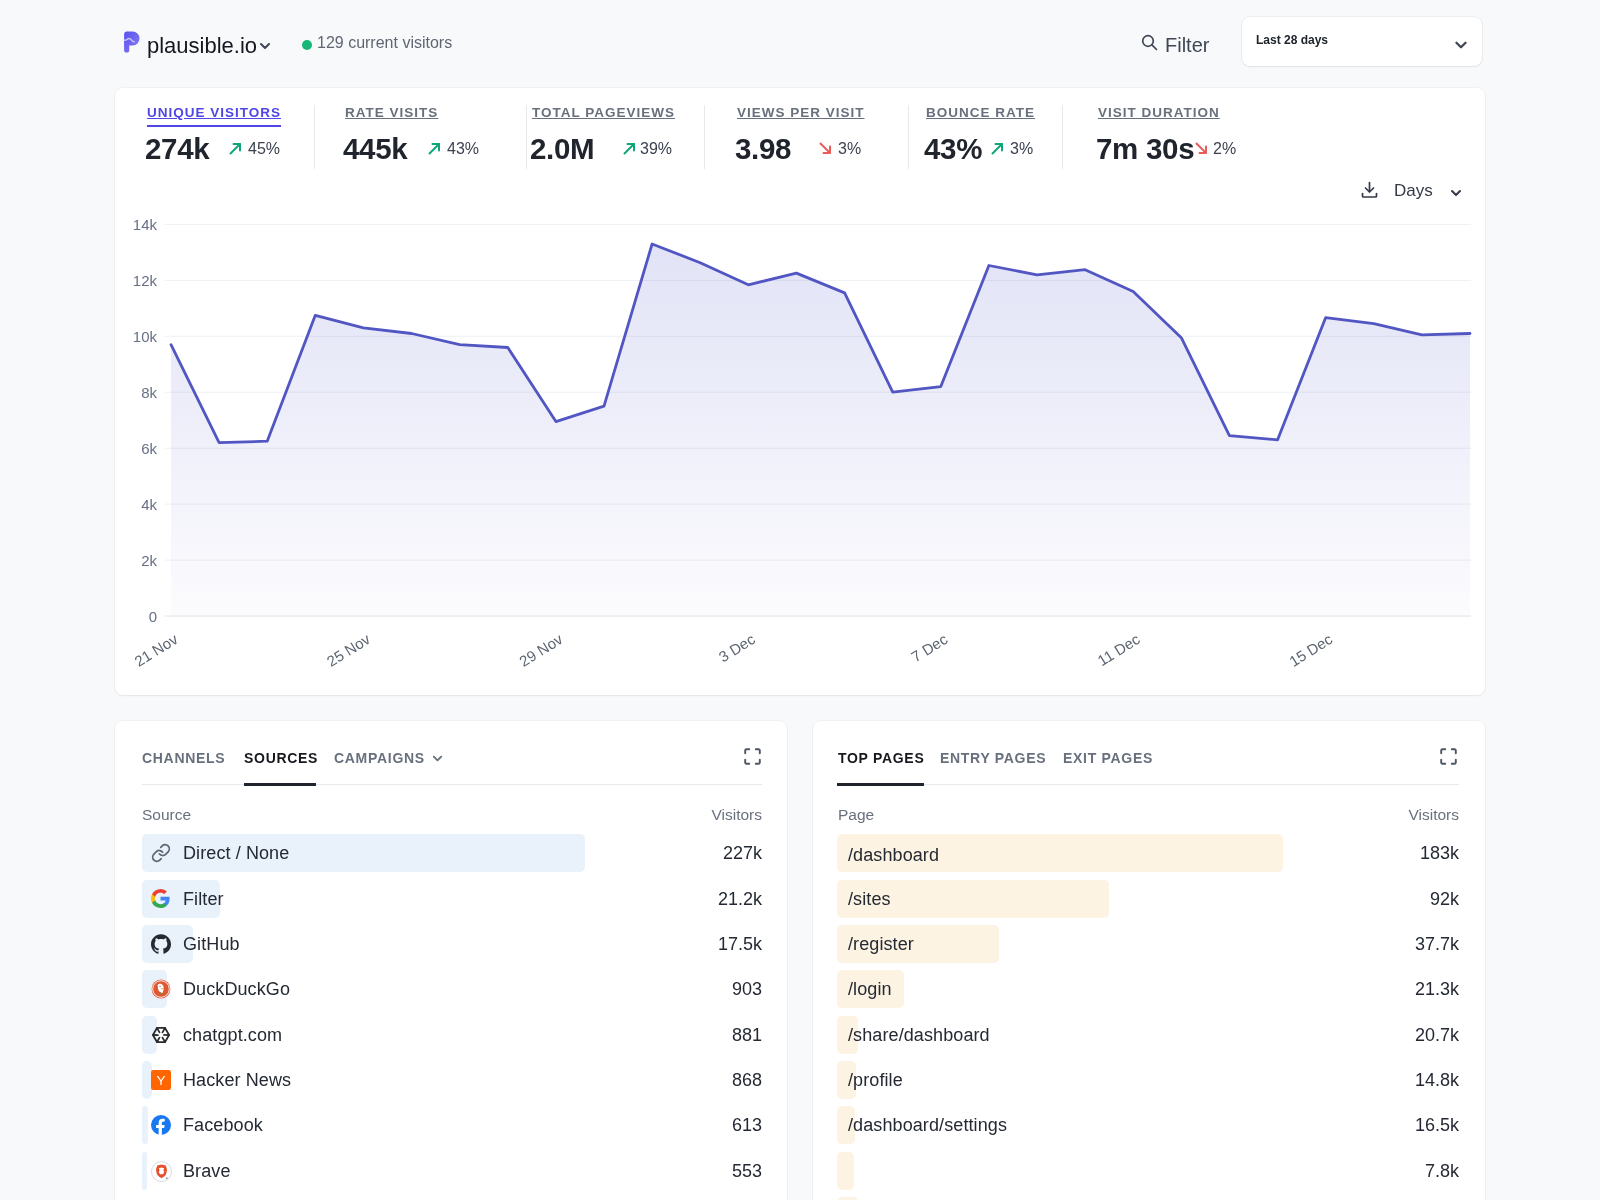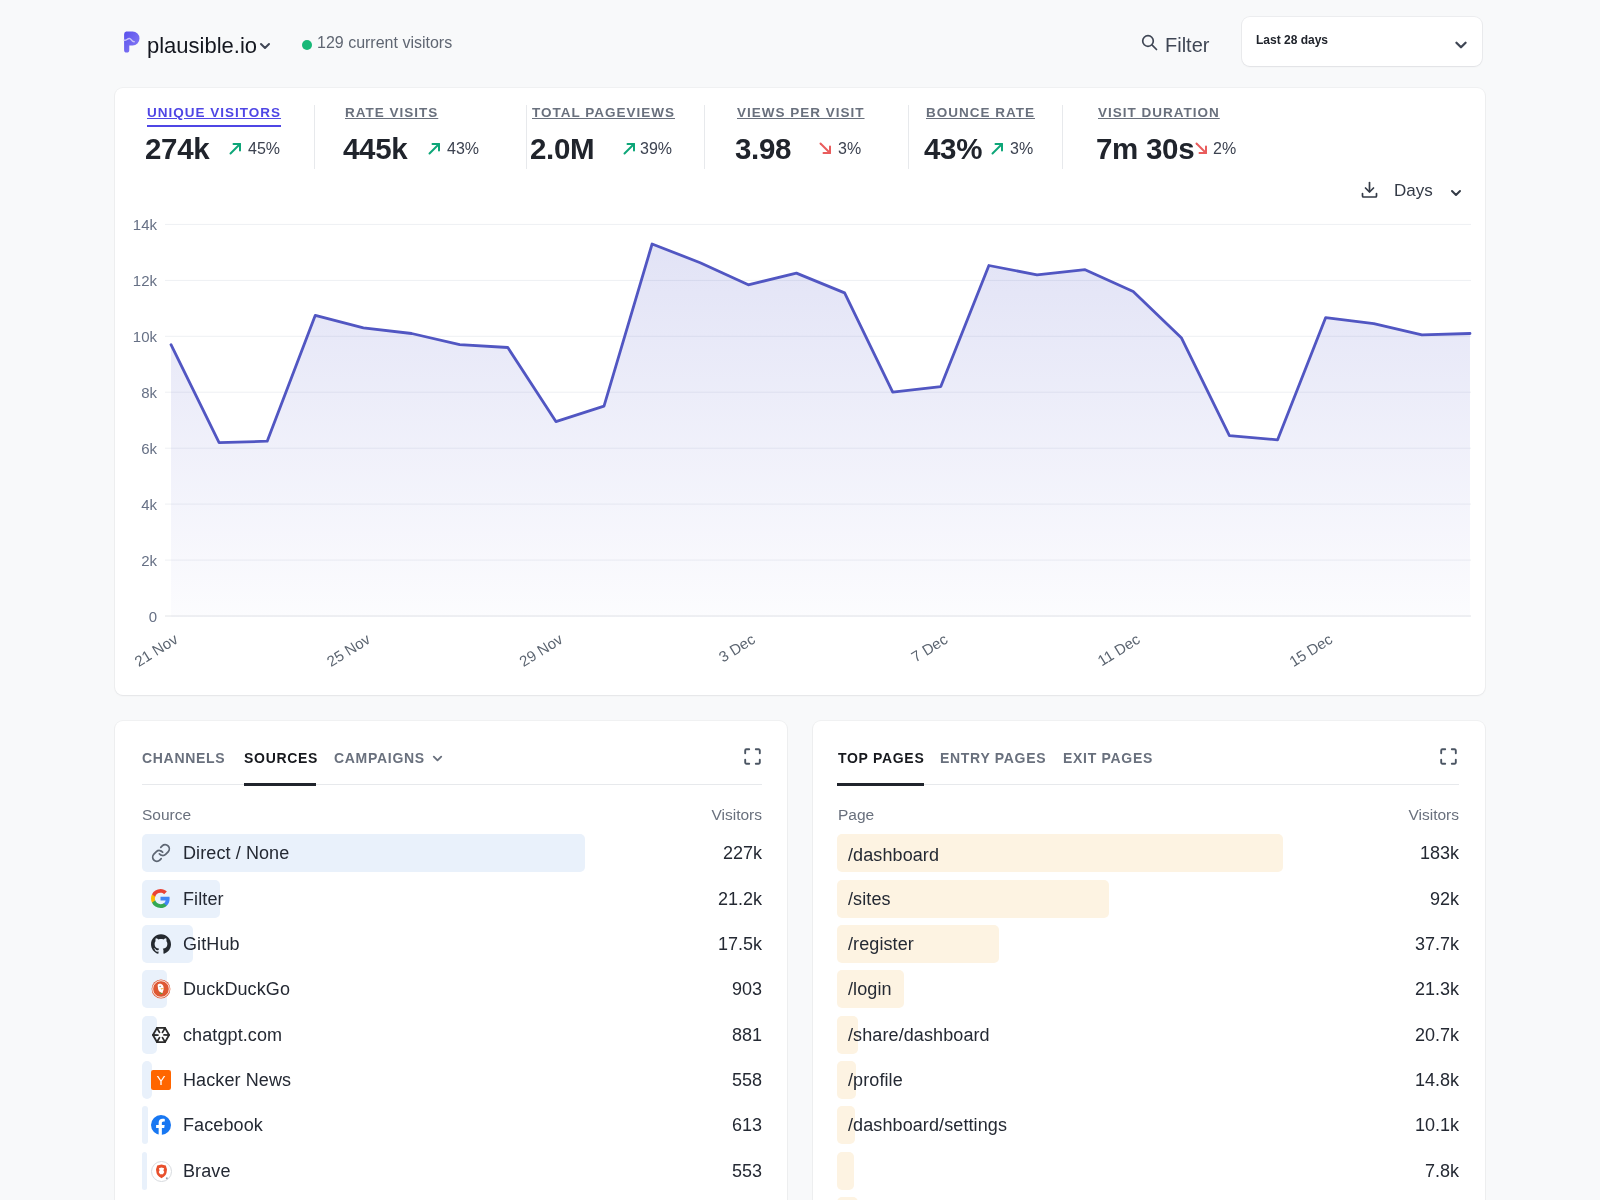--- a/index.html
+++ b/index.html
@@ -219,21 +219,21 @@
       </g>
     </svg></div>
 <div class="rowlabel" style="left:183px;top:1024.6px">chatgpt.com</div>
 <div class="rowval" style="right:838px;top:1024.6px">881</div>
 <div class="bar bluebar" style="left:142px;top:1060.9px;width:10px;height:38px"></div>
 <div class="rowicon" style="left:151px;top:1069.9px"><svg width="20" height="20" viewBox="0 0 20 20">
       <rect width="20" height="20" rx="2.2" fill="#ff6600"></rect>
       <text x="10" y="14.8" text-anchor="middle" font-family="Liberation Sans,sans-serif" font-size="13.5" fill="#fff">Y</text>
     </svg></div>
 <div class="rowlabel" style="left:183px;top:1069.9px">Hacker News</div>
-<div class="rowval" style="right:838px;top:1069.9px">558</div>
+<div class="rowval" style="right:838px;top:1069.9px">868</div>
 <div class="bar bluebar" style="left:142px;top:1106.3px;width:6px;height:38px"></div>
 <div class="rowicon" style="left:151px;top:1115.3px"><svg width="20" height="20" viewBox="0 0 20 20">
       <circle cx="10" cy="10" r="10" fill="#1877f2"></circle>
       <path d="M13.2 12.9l.45-2.9h-2.8V8.1c0-.8.4-1.57 1.65-1.57h1.28V4.07S12.6 3.87 11.5 3.87c-2.32 0-3.84 1.4-3.84 3.95V10H5.1v2.9h2.56V20a10 10 0 0 0 3.2 0v-7.1z" fill="#fff"></path>
     </svg></div>
 <div class="rowlabel" style="left:183px;top:1115.3px">Facebook</div>
 <div class="rowval" style="right:838px;top:1115.3px">613</div>
 <div class="bar bluebar" style="left:142px;top:1151.6px;width:5px;height:38px"></div>
 <div class="rowicon" style="left:151px;top:1160.6px"><svg width="21" height="21" viewBox="0 0 21 21">
       <circle cx="10.5" cy="10.5" r="10" fill="#fff" stroke="#d7dade" stroke-width="1"></circle>
@@ -271,17 +271,17 @@
 <div class="rowlabel" style="left:848px;top:979.3px">/login</div>
 <div class="rowval" style="right:141px;top:979.3px">21.3k</div>
 <div class="bar orangebar" style="left:837px;top:1015.6px;width:21px;height:38px"></div>
 <div class="rowlabel" style="left:848px;top:1024.6px">/share/dashboard</div>
 <div class="rowval" style="right:141px;top:1024.6px">20.7k</div>
 <div class="bar orangebar" style="left:837px;top:1060.9px;width:19px;height:38px"></div>
 <div class="rowlabel" style="left:848px;top:1069.9px">/profile</div>
 <div class="rowval" style="right:141px;top:1069.9px">14.8k</div>
 <div class="bar orangebar" style="left:837px;top:1106.3px;width:18px;height:38px"></div>
 <div class="rowlabel" style="left:848px;top:1115.3px">/dashboard/settings</div>
-<div class="rowval" style="right:141px;top:1115.3px">10.1k</div>
+<div class="rowval" style="right:141px;top:1115.3px">16.5k</div>
 <div class="bar orangebar" style="left:837px;top:1151.6px;width:17px;height:38px"></div>
 <div class="rowlabel" style="left:848px;top:1204px">/contact</div>
 <div class="rowval" style="right:141px;top:1160.6px">7.8k</div>
 <div class="bar orangebar" style="left:837px;top:1196.9px;width:21px;height:38px"></div>
 
 </body></html>

